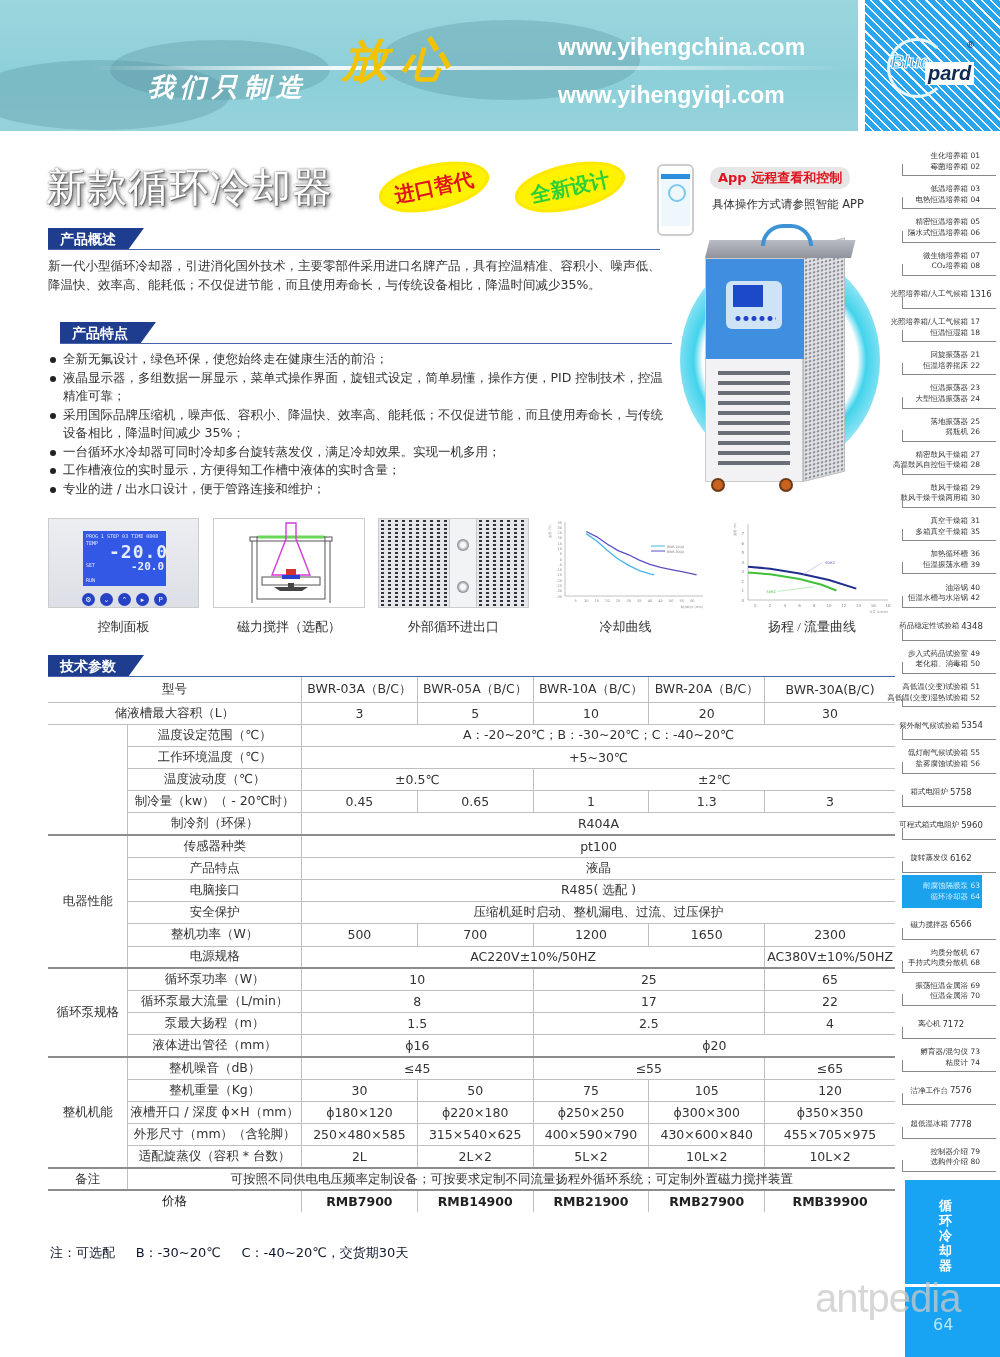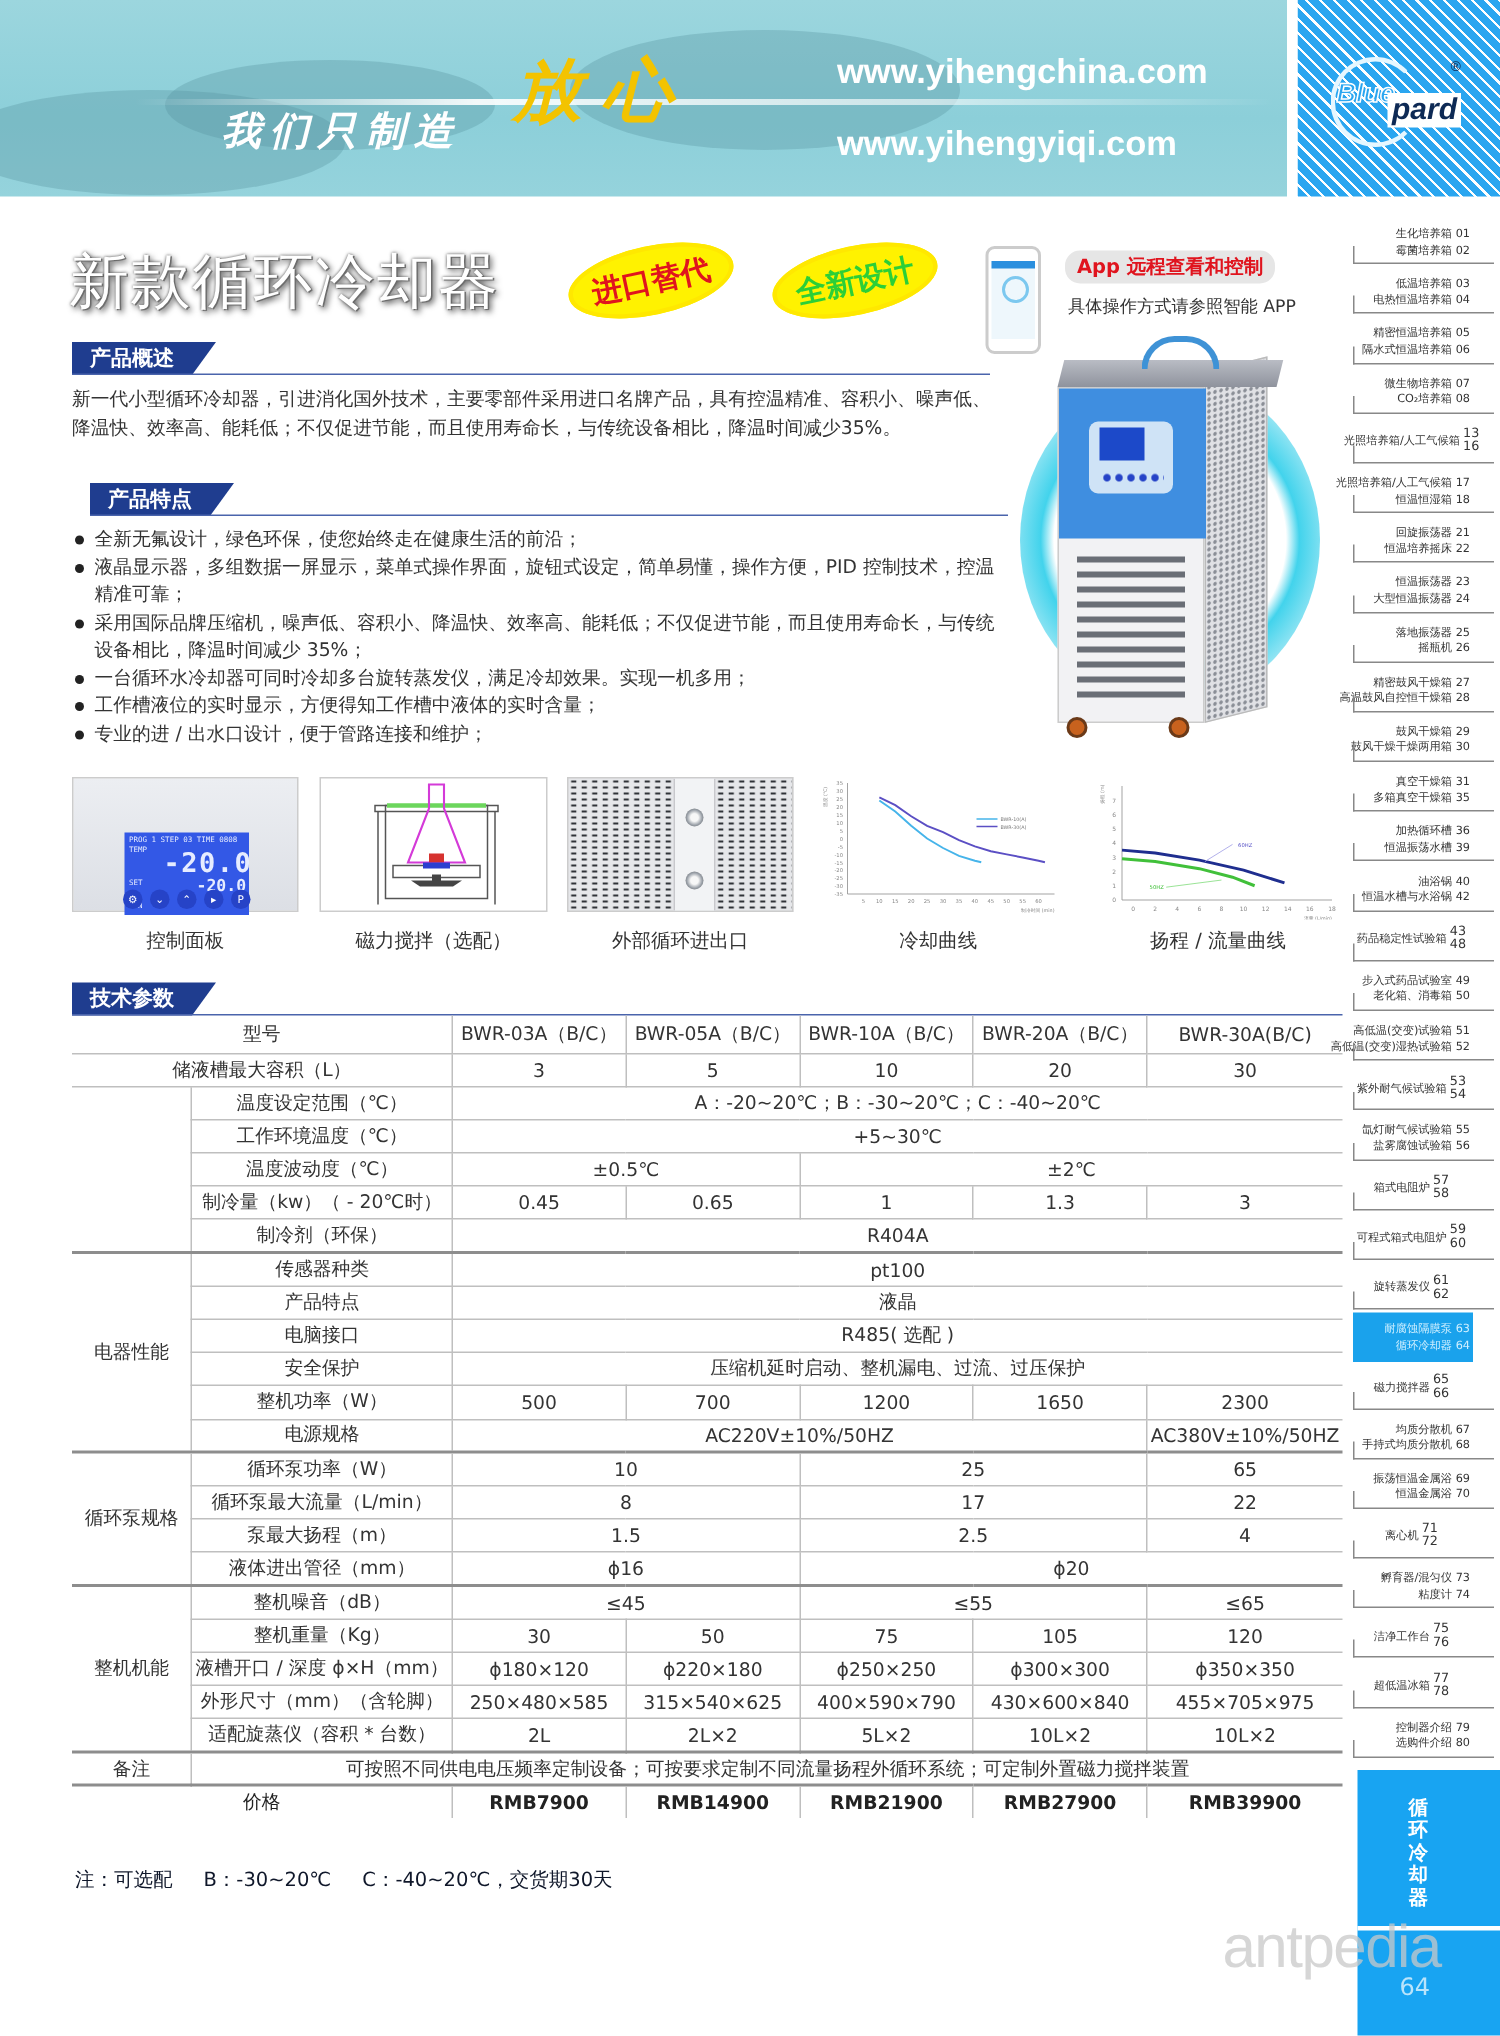--- a/index.html
+++ b/index.html
@@ -53,23 +53,23 @@
   .machine .panel { position: absolute; left: 0; top: 0; width: 98px; height: 100px; background: #3f8ee0; }
   .machine .lcd-frame { position: absolute; left: 20px; top: 22px; width: 56px; height: 48px; background: #cfe3f6; border-radius: 6px; }
   .machine .lcd { position: absolute; left: 27px; top: 26px; width: 30px; height: 22px; background: #1c49c9; }
   .machine .btns { position: absolute; left: 28px; top: 56px; width: 42px; height: 7px; background: radial-gradient(circle, #2643c7 2px, transparent 3px) 0 0 / 8px 7px repeat-x; }
   .machine .louver { position: absolute; left: 12px; width: 72px; height: 4px; background: #6a6e76; }
   .machine .side { position: absolute; left: 98px; top: 8px; width: 42px; height: 234px; background: #e0e1e5 radial-gradient(circle, #8a8e96 1px, transparent 1.5px) 0 0 / 4px 4px; transform: skewY(-14deg); transform-origin: top left; border: 1px solid #bbb; }
   .machine .wheel { position: absolute; top: 238px; width: 14px; height: 14px; border-radius: 50%; background: #c8621e; border: 2px solid #6b3a18; }
 
   
   .thumb { position: absolute; top: 518px; height: 90px; }
-  .thumb-caption { position: absolute; top: 618px; font-size: 13px; color: #333; text-align: center; }
+  .thumb-caption { position: absolute; top: 618px; font-size: 13px; color: #333; text-align: center; font-family: Liberation Serif, serif; }
   .t-panel { left: 48px; width: 151px; background: linear-gradient(180deg,#eceef2,#dcdfe5); border: 1px solid #ccc; }
-  .t-panel .lcd { position: absolute; left: 34px; top: 12px; width: 83px; height: 55px; background: #3358e6; color: #e6ecff; font-family: "DejaVu Sans Mono", monospace; margin-top: 24px; }
+  .t-panel .lcd { position: absolute; left: 34px; top: 12px; width: 83px; height: 55px; background: #3358e6; color: #e6ecff; font-family: "DejaVu Sans Mono", monospace; }
   .t-panel .lcd .l1 { position: absolute; left: 3px; top: 2px; font-size: 5px; white-space: nowrap; }
   .t-panel .lcd .l2 { position: absolute; left: 3px; top: 9px; font-size: 5px; }
   .t-panel .lcd .big { position: absolute; left: 26px; top: 10px; font-size: 18px; font-weight: bold; letter-spacing: 1px; }
   .t-panel .lcd .l3 { position: absolute; left: 3px; top: 31px; font-size: 5px; }
   .t-panel .lcd .mid { position: absolute; left: 48px; top: 29px; font-size: 11px; font-weight: bold; }
   .t-panel .lcd .l4 { position: absolute; left: 3px; top: 46px; font-size: 5px; }
   .t-panel .kbtn { position: absolute; top: 74px; width: 13px; height: 13px; border-radius: 50%; background: #2643c7; color: #fff; font-size: 7px; display: flex; align-items: center; justify-content: center; }
   .t-stir { left: 213px; width: 152px; background: #fff; border: 1px solid #ccc; }
   .t-outlet { left: 378px; width: 151px; background: #e6e7ea radial-gradient(ellipse 3px 1.4px, #303338 60%, transparent 70%) 0 0 / 7px 4px; border: 1px solid #ccc; overflow: hidden; }
   .t-outlet .plate { position: absolute; left: 70px; top: 0; width: 28px; height: 90px; background: #f2f3f5; border-left: 1px solid #c8c8cc; border-right: 1px solid #c8c8cc; }
@@ -90,21 +90,21 @@
 
   
   .nav { position: absolute; left: 902px; top: 145px; width: 80px; }
   .nav-item { position: relative; height: 33.2px; display: flex; flex-direction: column; justify-content: center; align-items: flex-end; font-size: 7.5px; line-height: 10.5px; color: #333; padding-right: 2px; }
   .nav-item::before { content: ""; position: absolute; left: 0; bottom: 2px; width: 1px; height: 12px; background: #888; }
   .nav-item::after { content: ""; position: absolute; left: 0; bottom: 2px; width: 94px; height: 1px; background: #888; }
   .nav-item .row { white-space: nowrap; }
   .nav-item.active { background: #1aa2ec; color: #cfefff; }
   .nav-item.active::before, .nav-item.active::after { display: none; }
   .nav-item.stack { flex-direction: row; align-items: center; }
-  .nav-item.stack .nums { display: flex; flex-direction: column; font-size: 8.5px; line-height: 9px; margin-left: 2px; }
+  .nav-item.stack .nums { display: flex; flex-direction: row; font-size: 8.5px; line-height: 9px; margin-left: 2px; }
 
   .chapter-tab { position: absolute; left: 905px; top: 1180px; width: 95px; height: 177px; background: #18a4f2; }
   .chapter-tab .vt { position: absolute; left: 34px; top: 18px; width: 14px; font-size: 13px; line-height: 15px; color: #fff; font-weight: bold; word-break: break-all; }
   .chapter-tab .sep { position: absolute; left: 0; top: 104px; width: 95px; height: 3px; background: #fff; }
   .chapter-tab .page { position: absolute; left: 28px; top: 135px; font-size: 16px; color: rgba(255,255,255,0.7); }
   .watermark { position: absolute; left: 815px; top: 1276px; font-family: "Liberation Sans", sans-serif; font-weight: normal; font-size: 40px; color: rgba(200,200,200,0.75); letter-spacing: -1px; }
 </style>
 </head>
 <body>
 

